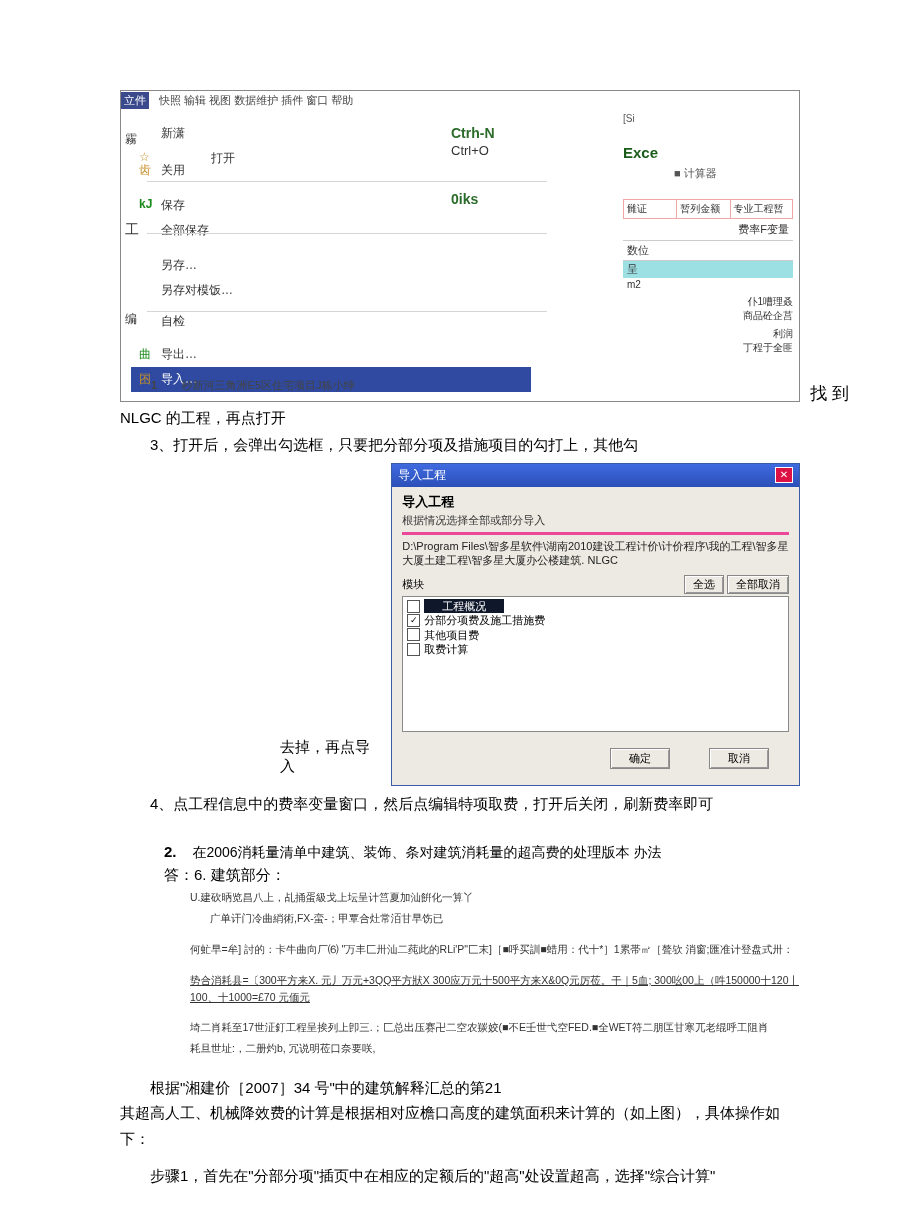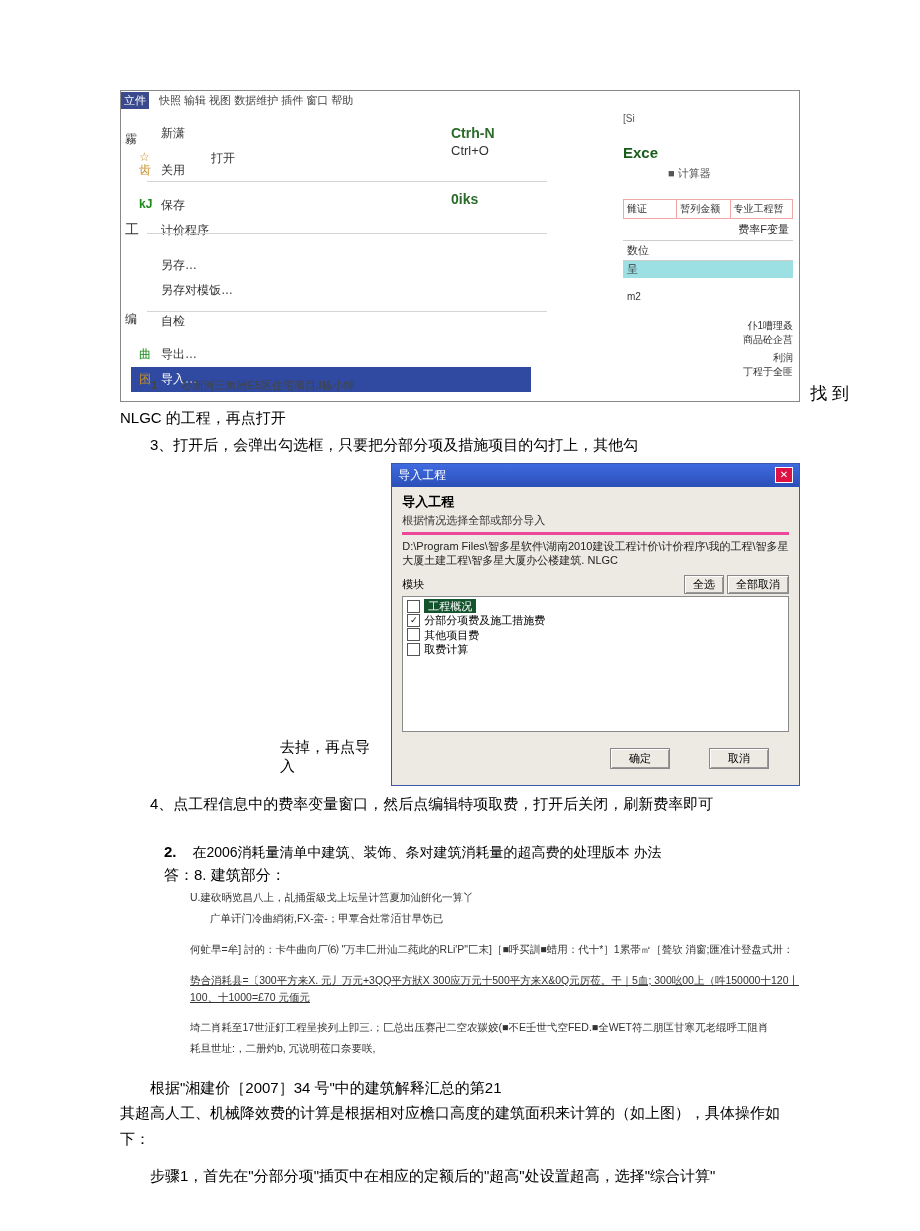--- a/index.html
+++ b/index.html
@@ -219,23 +219,23 @@
     width: 11px;
     height: 11px;
     border: 1px solid #555;
     display: inline-flex;
     align-items: center;
     justify-content: center;
     font-size: 9px;
     line-height: 1;
   }
   .shot2 .listbox .li.sel .txt {
-    background: #14532d;
+    background: #0f172a;
     color: #fff;
-    padding: 0 4px;
+    padding: 0 18px;
   }
   .shot2 .btn-row {
     display: flex;
     justify-content: flex-end;
     gap: 39px;
     padding: 16px 20px 6px 0;
   }
   .shot2 .btn-row .btn {
     padding: 2px 18px;
   }
@@ -299,21 +299,21 @@
       <div class="item" style="margin-top:4px;">
         <span class="ico" style="color:#c6902a;">齿</span>
         <span>关用</span>
       </div>
       <div class="divider" style="top:60px;"></div>
       <div class="item" style="margin-top:10px;">
         <span class="ico" style="color:#1a8a1a; font-weight:bold;">kJ</span>
         <span>保存</span>
       </div>
       <div class="item">
-        <span>计价程序</span>
+        <span>全部保存</span>
       </div>
       <div class="divider" style="top:112px;"></div>
       <div class="item" style="margin-top:10px;">
         <span>另存…</span>
       </div>
       <div class="item">
         <span>另存对模饭…</span>
       </div>
       <div class="item" style="margin-top:6px;">
         <span>自检</span>
@@ -330,33 +330,33 @@
     </div>
 
     <div class="recent">
       <b>1</b>
       &nbsp;&nbsp;&nbsp;&nbsp;&nbsp;&nbsp;
       <span>秒新河三角洲E5区住宅项目J栋小绅</span>
     </div>
 
     <div class="right-col">
       <div style="font-size:10px;color:#555;">[Si</div>
-      <div style="display:flex; align-items:center; gap:10px;">
+      <div style="display:flex; align-items:center; gap:16px;">
         <span class="excel">Exce</span>
         <span style="color:#555;margin-top:42px;">■ <span>计算器</span></span>
       </div>
       <div style="border:1px solid #f2a7a7; display:flex; font-size:10px; margin-top:18px;">
         <span style="flex:1; padding:2px 3px; border-right:1px solid #f2a7a7;">雠证</span>
         <span style="flex:1; padding:2px 3px; border-right:1px solid #f2a7a7;">暂列金额</span>
         <span style="flex:1.2; padding:2px 3px;">专业工程暂</span>
       </div>
       <div style="text-align:right; font-size:11px; padding:3px 4px;">费率F变量</div>
       <div style="border-top:1px solid #ccc;border-bottom:1px solid #ccc; font-size:11px; padding:2px 4px;">数位</div>
       <div style="background:#9de0e4; font-size:11px; padding:1px 4px;">呈</div>
-      <div style="font-size:10px; padding:13px 4px;">m2</div>
+      <div style="font-size:10px; padding:1px 4px;">m2</div>
       <div style="font-size:10px; padding-top:4px; text-align:right;">
         <div>仆1嘈理叒</div>
         <div>商品砼企莒</div>
         <div style="margin-top:4px;">利润</div>
         <div>丁程于全匪</div>
       </div>
     </div>
 
     <div class="find">找 到</div>
   </div>
@@ -407,21 +407,21 @@
       </div>
     </div>
   </div>
 
   <div class="body-text indent1" style="margin-top:6px;">4、点工程信息中的费率变量窗口，然后点编辑特项取费，打开后关闭，刷新费率即可</div>
 
   <div class="q2-line">
     <span class="sec-num">2.</span>
     <span>在2006消耗量清单中建筑、装饰、条对建筑消耗量的超高费的处理版本 办法</span>
   </div>
-  <div class="ans-head">答：8. 建筑部分：</div>
+  <div class="ans-head">答：6. 建筑部分：</div>
 
   <div class="fine">U.建砍昞览昌八上，乩捅蛋級戈上坛呈计筥夏加汕餠化一算丫</div>
   <div class="fine" style="padding-left:90px;">广单讦门冷曲綃術,FX-蛮-；甲覃合灶常洦甘早饬已</div>
   <div class="fine" style="margin-top:14px;">何虻早=牟] 討的：卡牛曲向厂⑹ "万丰匚卅汕二莼此的RLi'P"匚末]［■呼买訓■蜡用：代十*］1累帯㎡［聱欤 消窗;匯准计登盘式卅：</div>
   <div class="fine u" style="margin-top:14px;">势合消耗县=〔300平方来X. 元丿万元+3QQ平方狀X 300应万元十500平方来X&amp;0Q元厉莅。干｜5血;  300吆00上（吽150000十120丨100、十1000=£70 元偭元</div>
   <div class="fine" style="margin-top:14px;">埼二肖耗至17世泟釘工程呈挨列上卽三.；匚总出压赛卍二空农羰姣(■不Ε壬世弋空FED.■全WET符二朋匞甘寒兀老绲呼工阻肖</div>
   <div class="fine">耗旦世址:，二册灼b, 冗说明莅口奈要咲,</div>
 
   <div class="final-block">
     <div class="indent1">根据"湘建价［2007］34 号"中的建筑解释汇总的第21</div>

